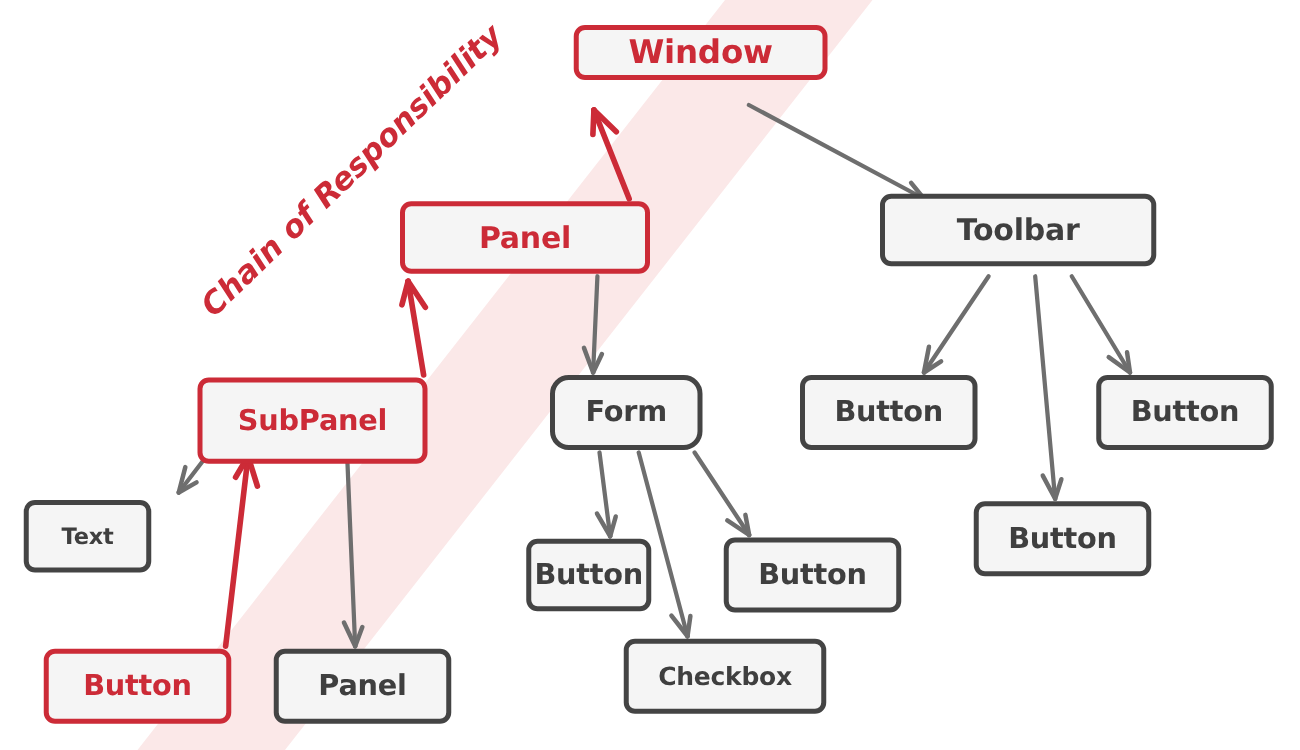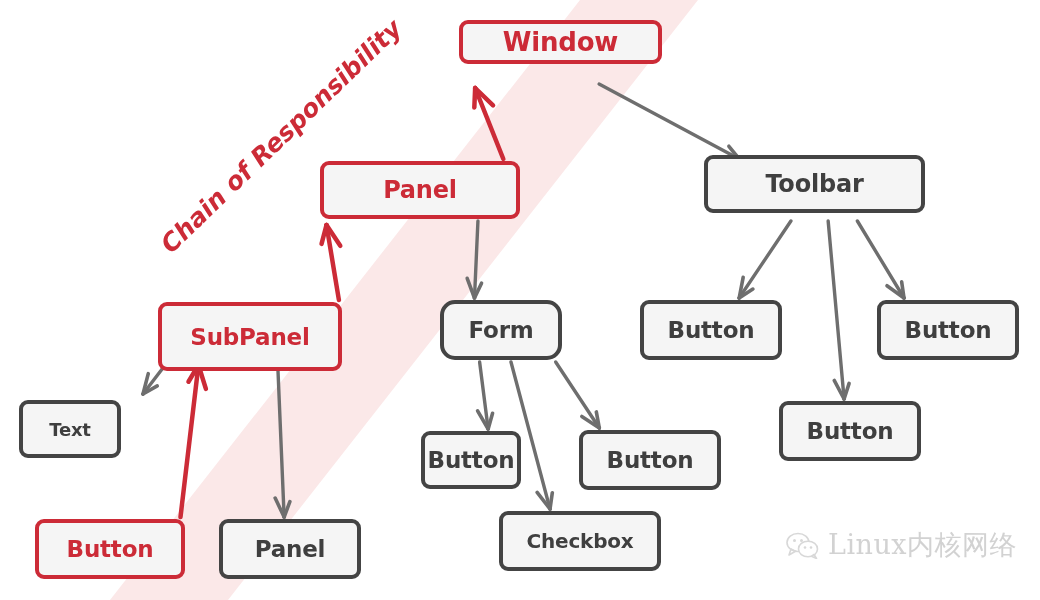--- a/index.html
+++ b/index.html
@@ -163,27 +163,14 @@
         <span>Button</span>
       </div>
       <div class="node gray" style="left: 219px; top: 519px; width: 142px; height: 60px; font-size: 23px;">
         <span>Panel</span>
       </div>
       <div class="node gray" style="left: 499px; top: 511px; width: 162px; height: 60px; font-size: 20px;">
         <span>Checkbox</span>
       </div>
     </div>
 
-  <div class="watermark">
-    <svg width="33" height="27" viewBox="0 0 33 27">
-      <ellipse cx="12" cy="10.5" rx="11" ry="9" fill="none" stroke="#d8d8d8" stroke-width="1.6"></ellipse>
-      <path d="M5 17 L3 23 L9.5 19.2 Z" fill="none" stroke="#d8d8d8" stroke-width="1.6" stroke-linejoin="round"></path>
-      <circle cx="8.5" cy="8.5" r="1.5" fill="#d8d8d8"></circle>
-      <circle cx="15.5" cy="8.5" r="1.5" fill="#d8d8d8"></circle>
-      <ellipse cx="22" cy="17" rx="9.5" ry="7.8" fill="#ffffff" stroke="#d8d8d8" stroke-width="1.6"></ellipse>
-      <path d="M28 22.5 L30.5 26.5 L25.5 24.3 Z" fill="#ffffff" stroke="#d8d8d8" stroke-width="1.6" stroke-linejoin="round"></path>
-      <circle cx="19" cy="15.5" r="1.3" fill="#d8d8d8"></circle>
-      <circle cx="25" cy="15.5" r="1.3" fill="#d8d8d8"></circle>
-    </svg>
-    <span class="wm-text">Linux内核网络</span>
-  </div>
 
 </div>
 
 </body></html>

